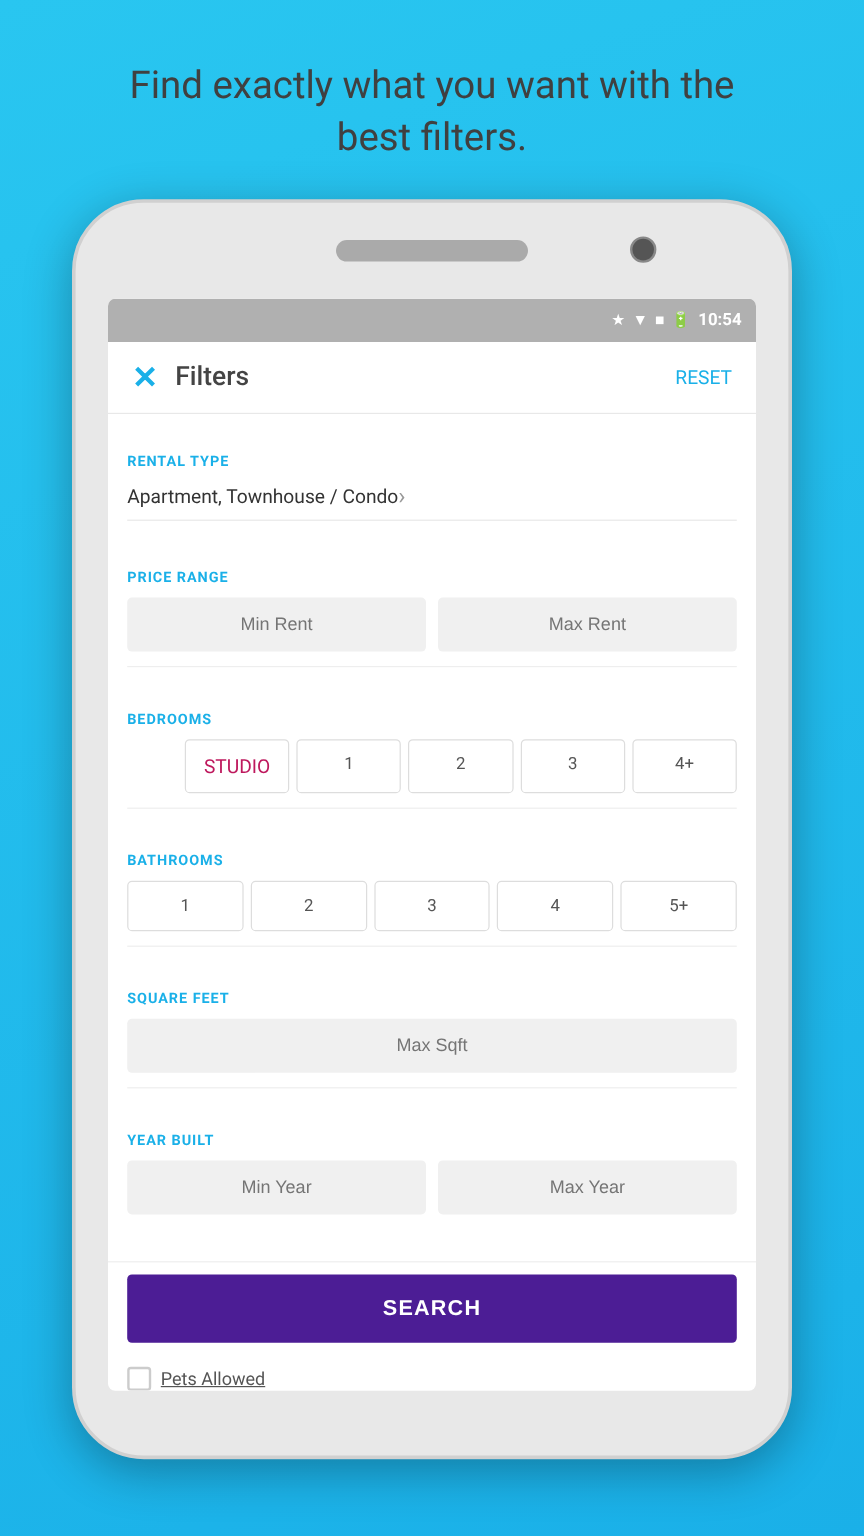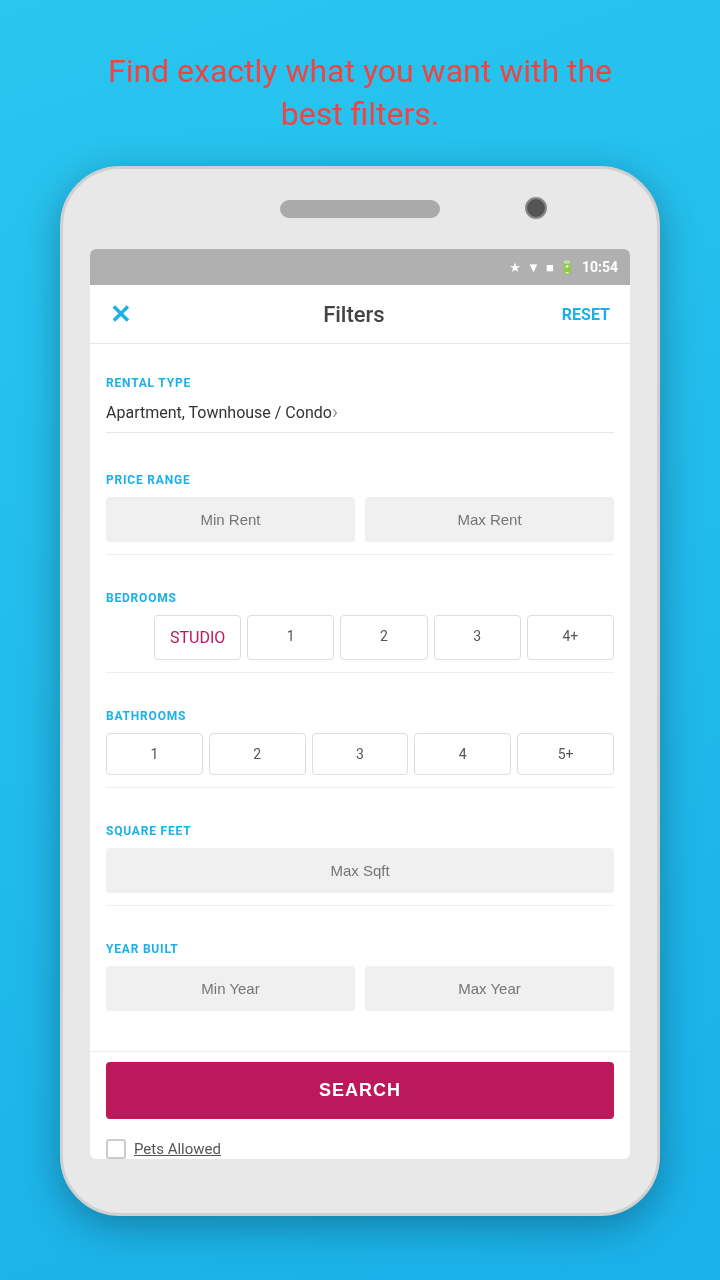--- a/index.html
+++ b/index.html
@@ -9,21 +9,21 @@
       background: linear-gradient(160deg, #29c6f0 0%, #1ab0e8 100%);
       display: flex;
       flex-direction: column;
       align-items: center;
       font-family: 'Roboto', Arial, sans-serif;
       overflow: hidden;
     }
 
     
     .promo-text {
-      color: #ef4444;
+      color: #404040;
       font-size: 32px;
       font-weight: 400;
       text-align: center;
       padding: 50px 80px 30px;
       line-height: 1.35;
     }
 
     
     .phone-shell {
       width: 600px;
@@ -115,29 +115,28 @@
     }
     .close-btn {
       color: #1ab0e8;
       font-size: 26px;
       font-weight: bold;
       cursor: pointer;
       width: 36px;
     }
     .title {
       flex: 1;
-      text-align: center;
       font-size: 22px;
       font-weight: 500;
       color: #444;
     }
     .reset-btn {
       color: #1ab0e8;
       font-size: 16px;
-      font-weight: 700;
+      font-weight: 400;
       cursor: pointer;
     }
 
     
     .filter-body {
       flex: 1;
       overflow-y: auto;
       padding: 0 16px;
     }
 
@@ -218,21 +217,21 @@
 
     
     .search-bar {
       flex-shrink: 0;
       padding: 10px 16px;
       background: white;
       border-top: 1px solid #eee;
     }
     .search-btn {
       width: 100%;
-      background: #be185d;
+      background: #4c1d95;
       color: white;
       border: none;
       border-radius: 4px;
       padding: 18px;
       font-size: 18px;
       font-weight: 700;
       letter-spacing: 1px;
       cursor: pointer;
     }
 

